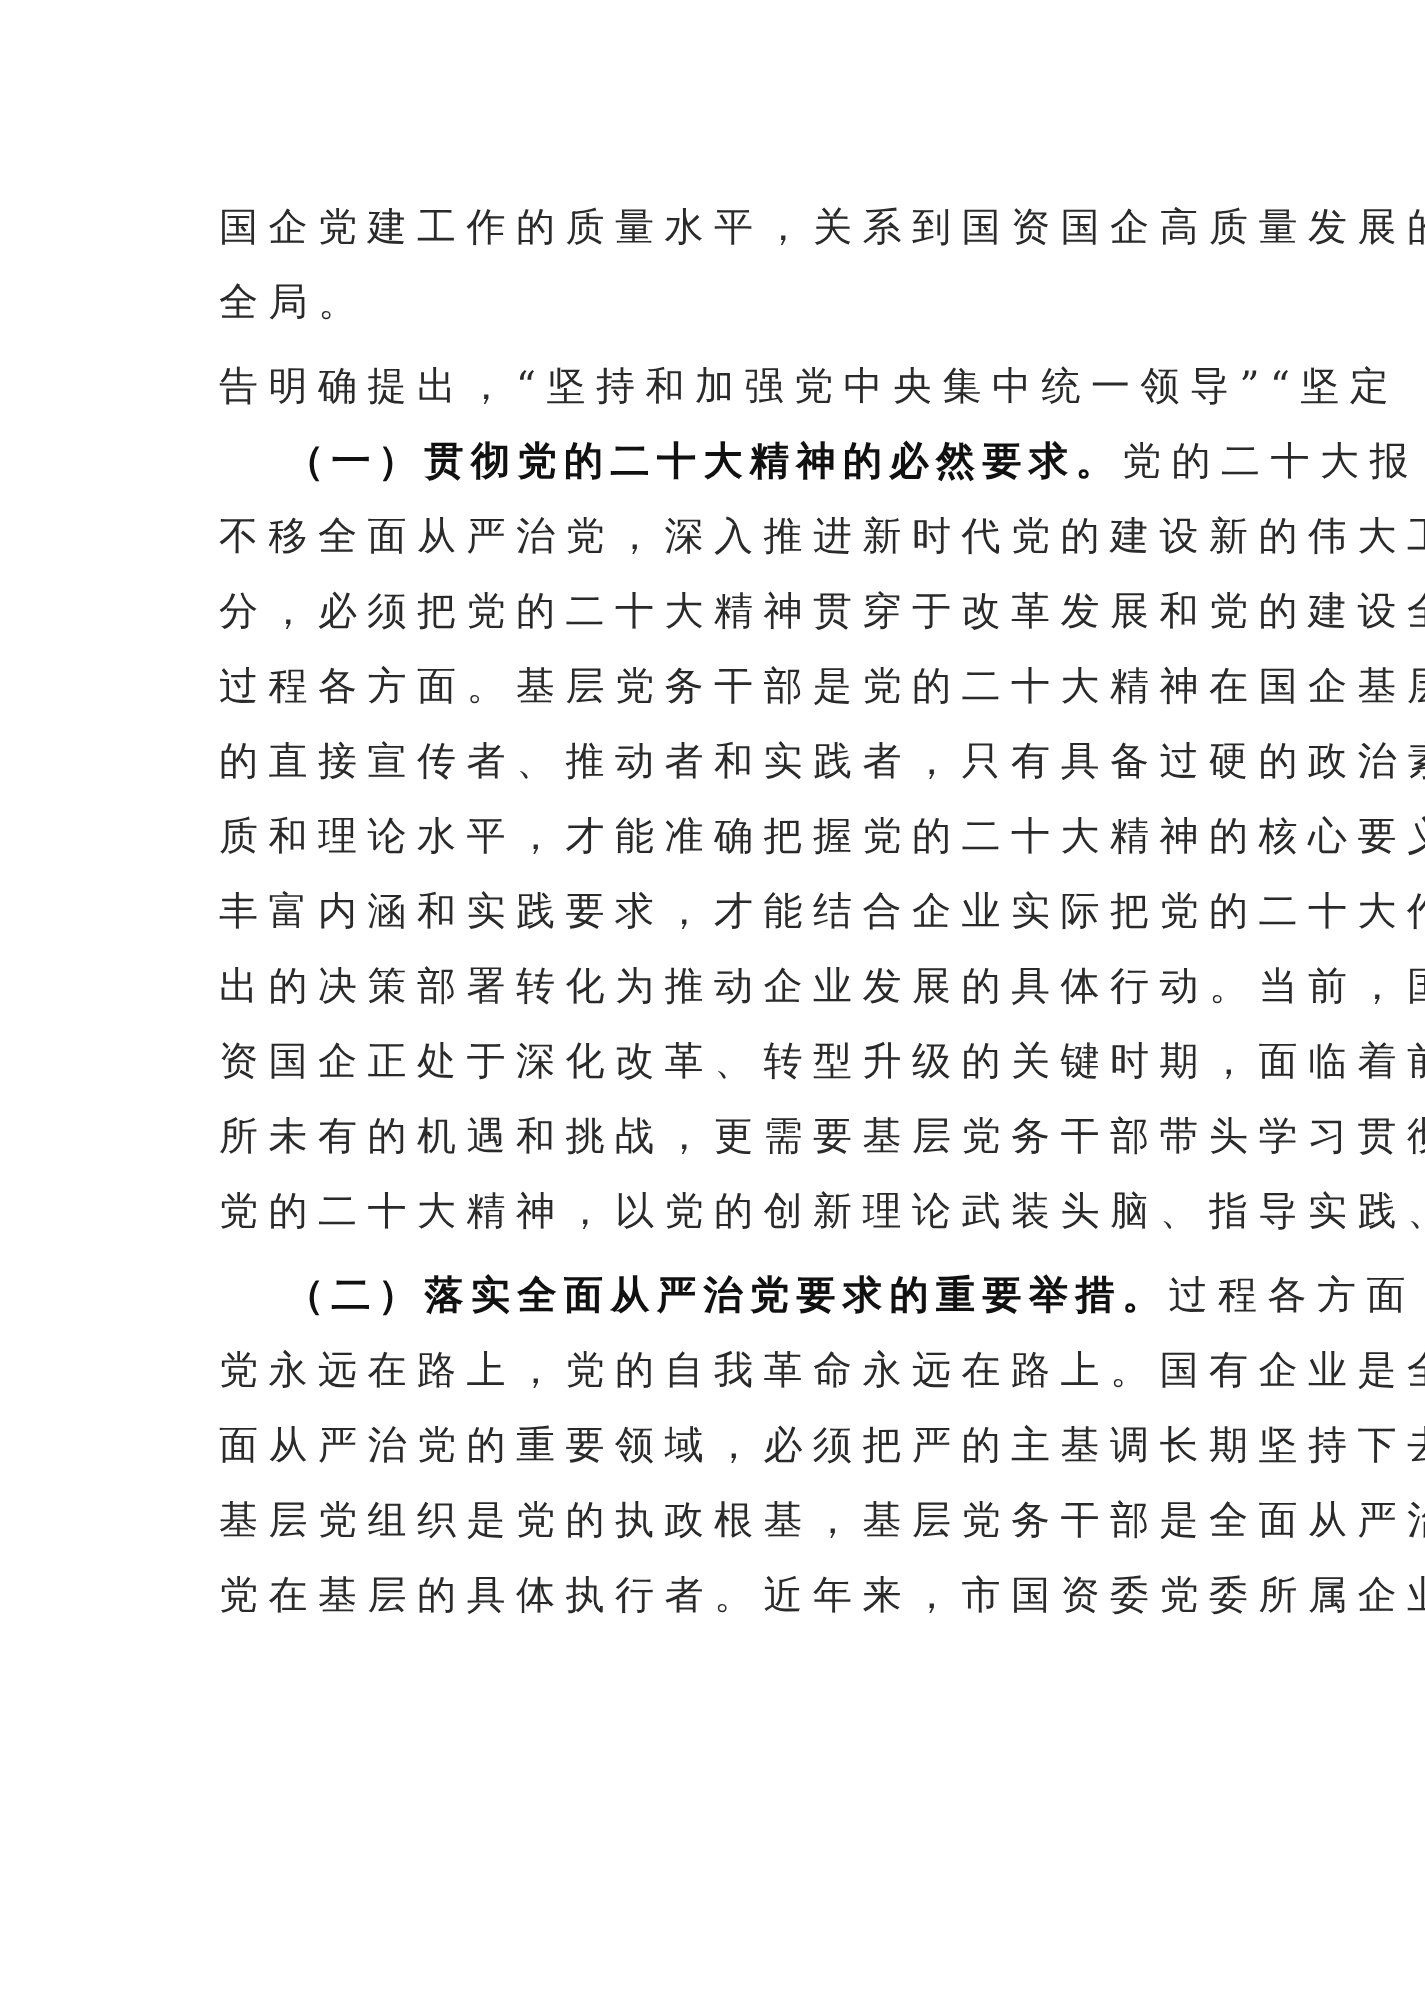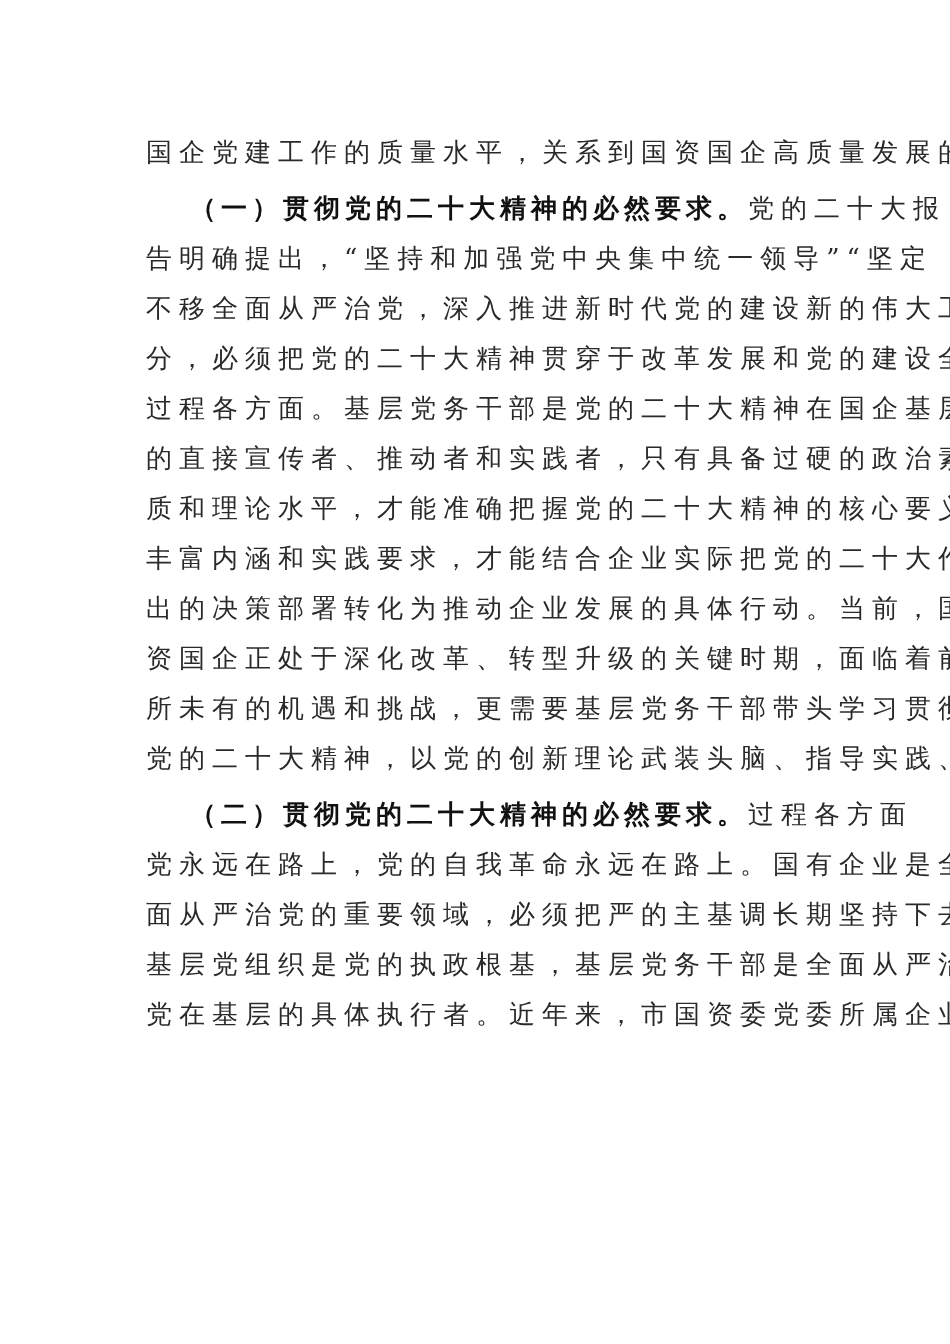--- a/index.html
+++ b/index.html
@@ -18,42 +18,43 @@
   .indent { padding-left: 44px; }
   .bold { font-weight: bold; color: #111; letter-spacing: 5px; }
 </style>
 </head>
 <body>
 
 <div class="page">
 
   <div>
     <div class="line">国企党建工作的质量水平，关系到国资国企高质量发展的</div>
+    <div class="line">全局。</div>
   </div>
 
   <div class="para-gap"></div>
 
   <div>
+    <div class="line">告明确提出，“坚持和加强党中央集中统一领导”“坚定</div>
     <div class="line indent"><span class="bold">（一）贯彻党的二十大精神的必然要求。</span><span>党的二十大报</span></div>
-    <div class="line">告明确提出，“坚持和加强党中央集中统一领导”“坚定</div>
     <div class="line">不移全面从严治党，深入推进新时代党的建设新的伟大工</div>
     <div class="line">分，必须把党的二十大精神贯穿于改革发展和党的建设全</div>
     <div class="line">过程各方面。基层党务干部是党的二十大精神在国企基层</div>
     <div class="line">的直接宣传者、推动者和实践者，只有具备过硬的政治素</div>
     <div class="line">质和理论水平，才能准确把握党的二十大精神的核心要义</div>
     <div class="line">丰富内涵和实践要求，才能结合企业实际把党的二十大作</div>
     <div class="line">出的决策部署转化为推动企业发展的具体行动。当前，国</div>
     <div class="line">资国企正处于深化改革、转型升级的关键时期，面临着前</div>
     <div class="line">所未有的机遇和挑战，更需要基层党务干部带头学习贯彻</div>
     <div class="line">党的二十大精神，以党的创新理论武装头脑、指导实践、</div>
   </div>
 
   <div class="para-gap"></div>
 
   <div>
-    <div class="line indent"><span class="bold">（二）贯彻党的二十大精神的必然要求。</span><span>过程各方面</span></div>
+    <div class="line indent"><span class="bold">（二）落实全面从严治党要求的重要举措。</span><span>过程各方面</span></div>
     <div class="line">党永远在路上，党的自我革命永远在路上。国有企业是全</div>
     <div class="line">面从严治党的重要领域，必须把严的主基调长期坚持下去</div>
     <div class="line">基层党组织是党的执政根基，基层党务干部是全面从严治</div>
     <div class="line">党在基层的具体执行者。近年来，市国资委党委所属企业</div>
   </div>
 
 </div>
 
 </body></html>

